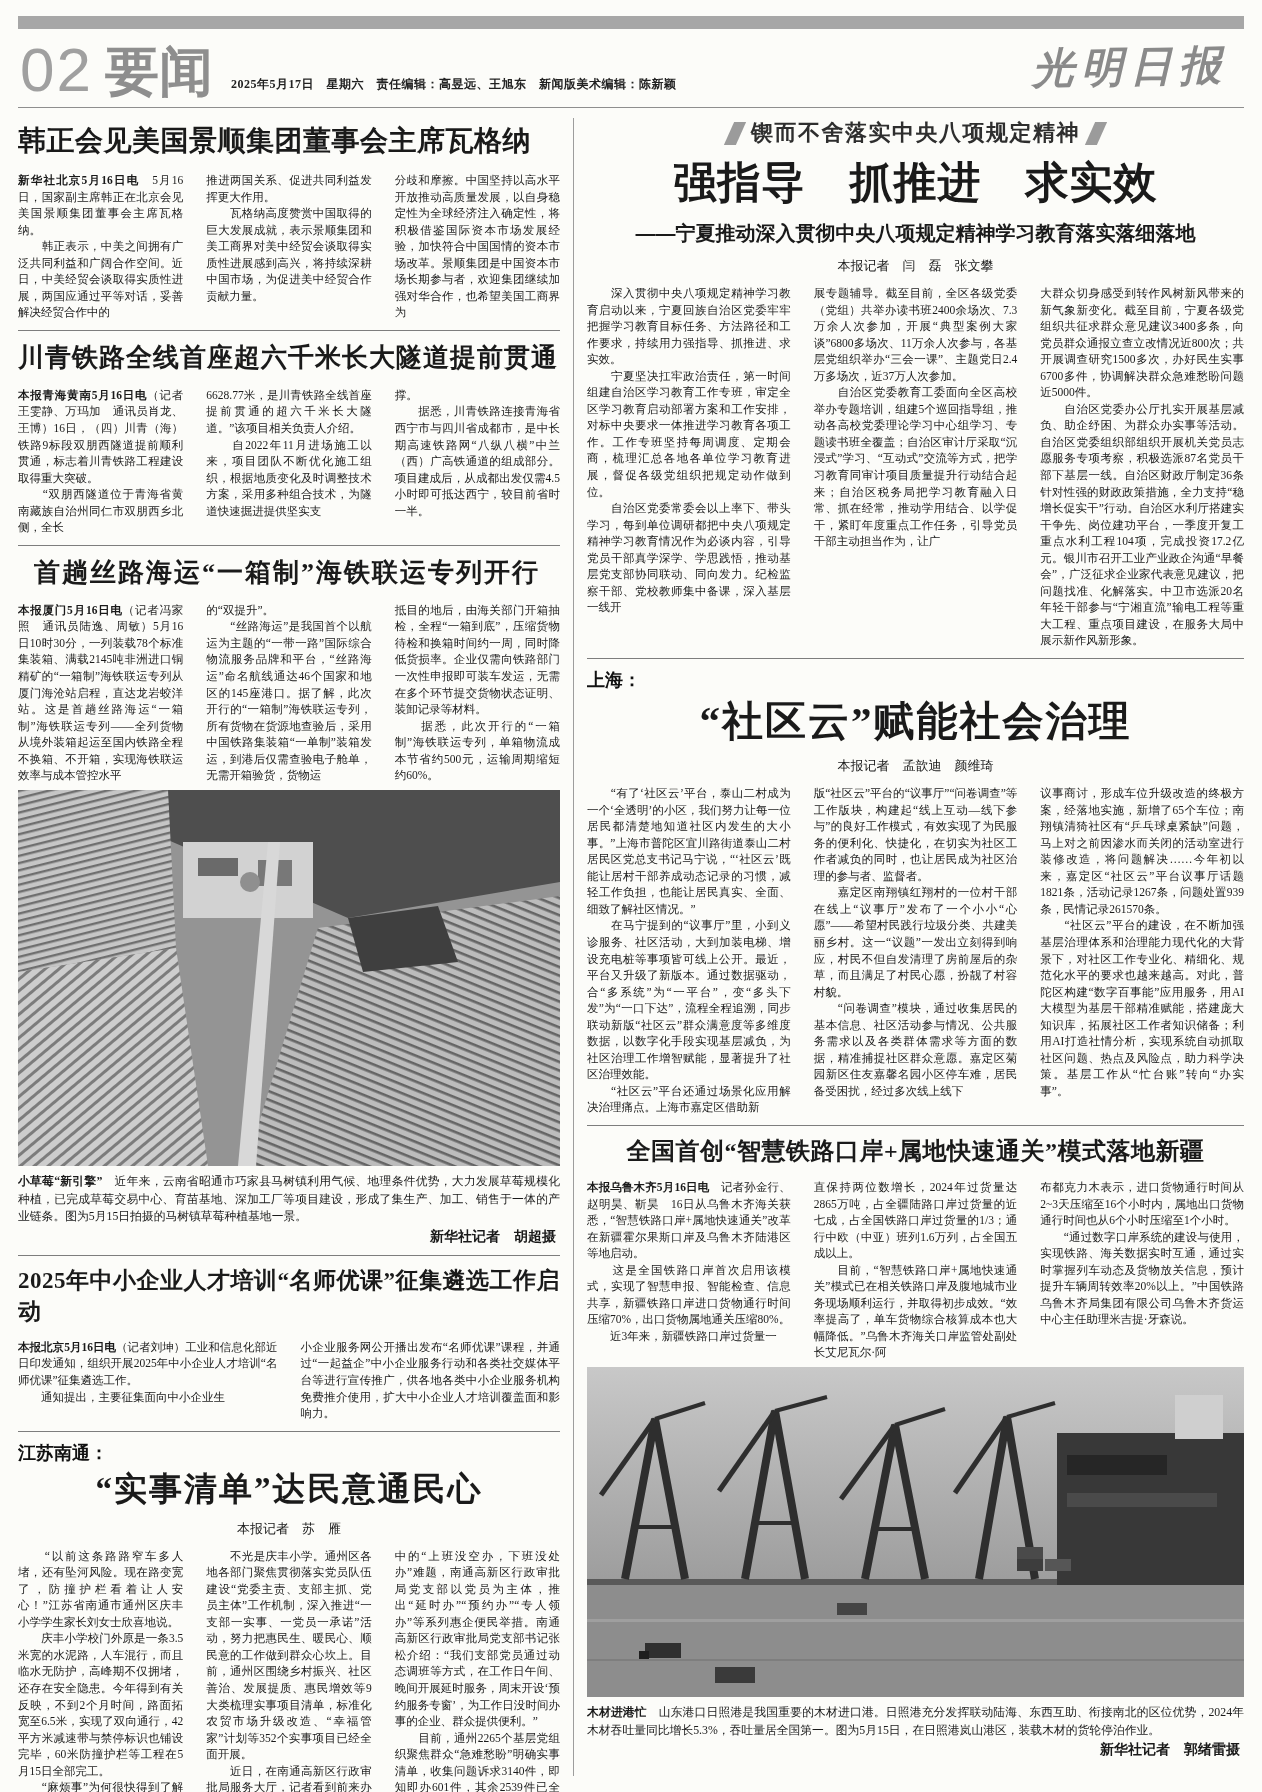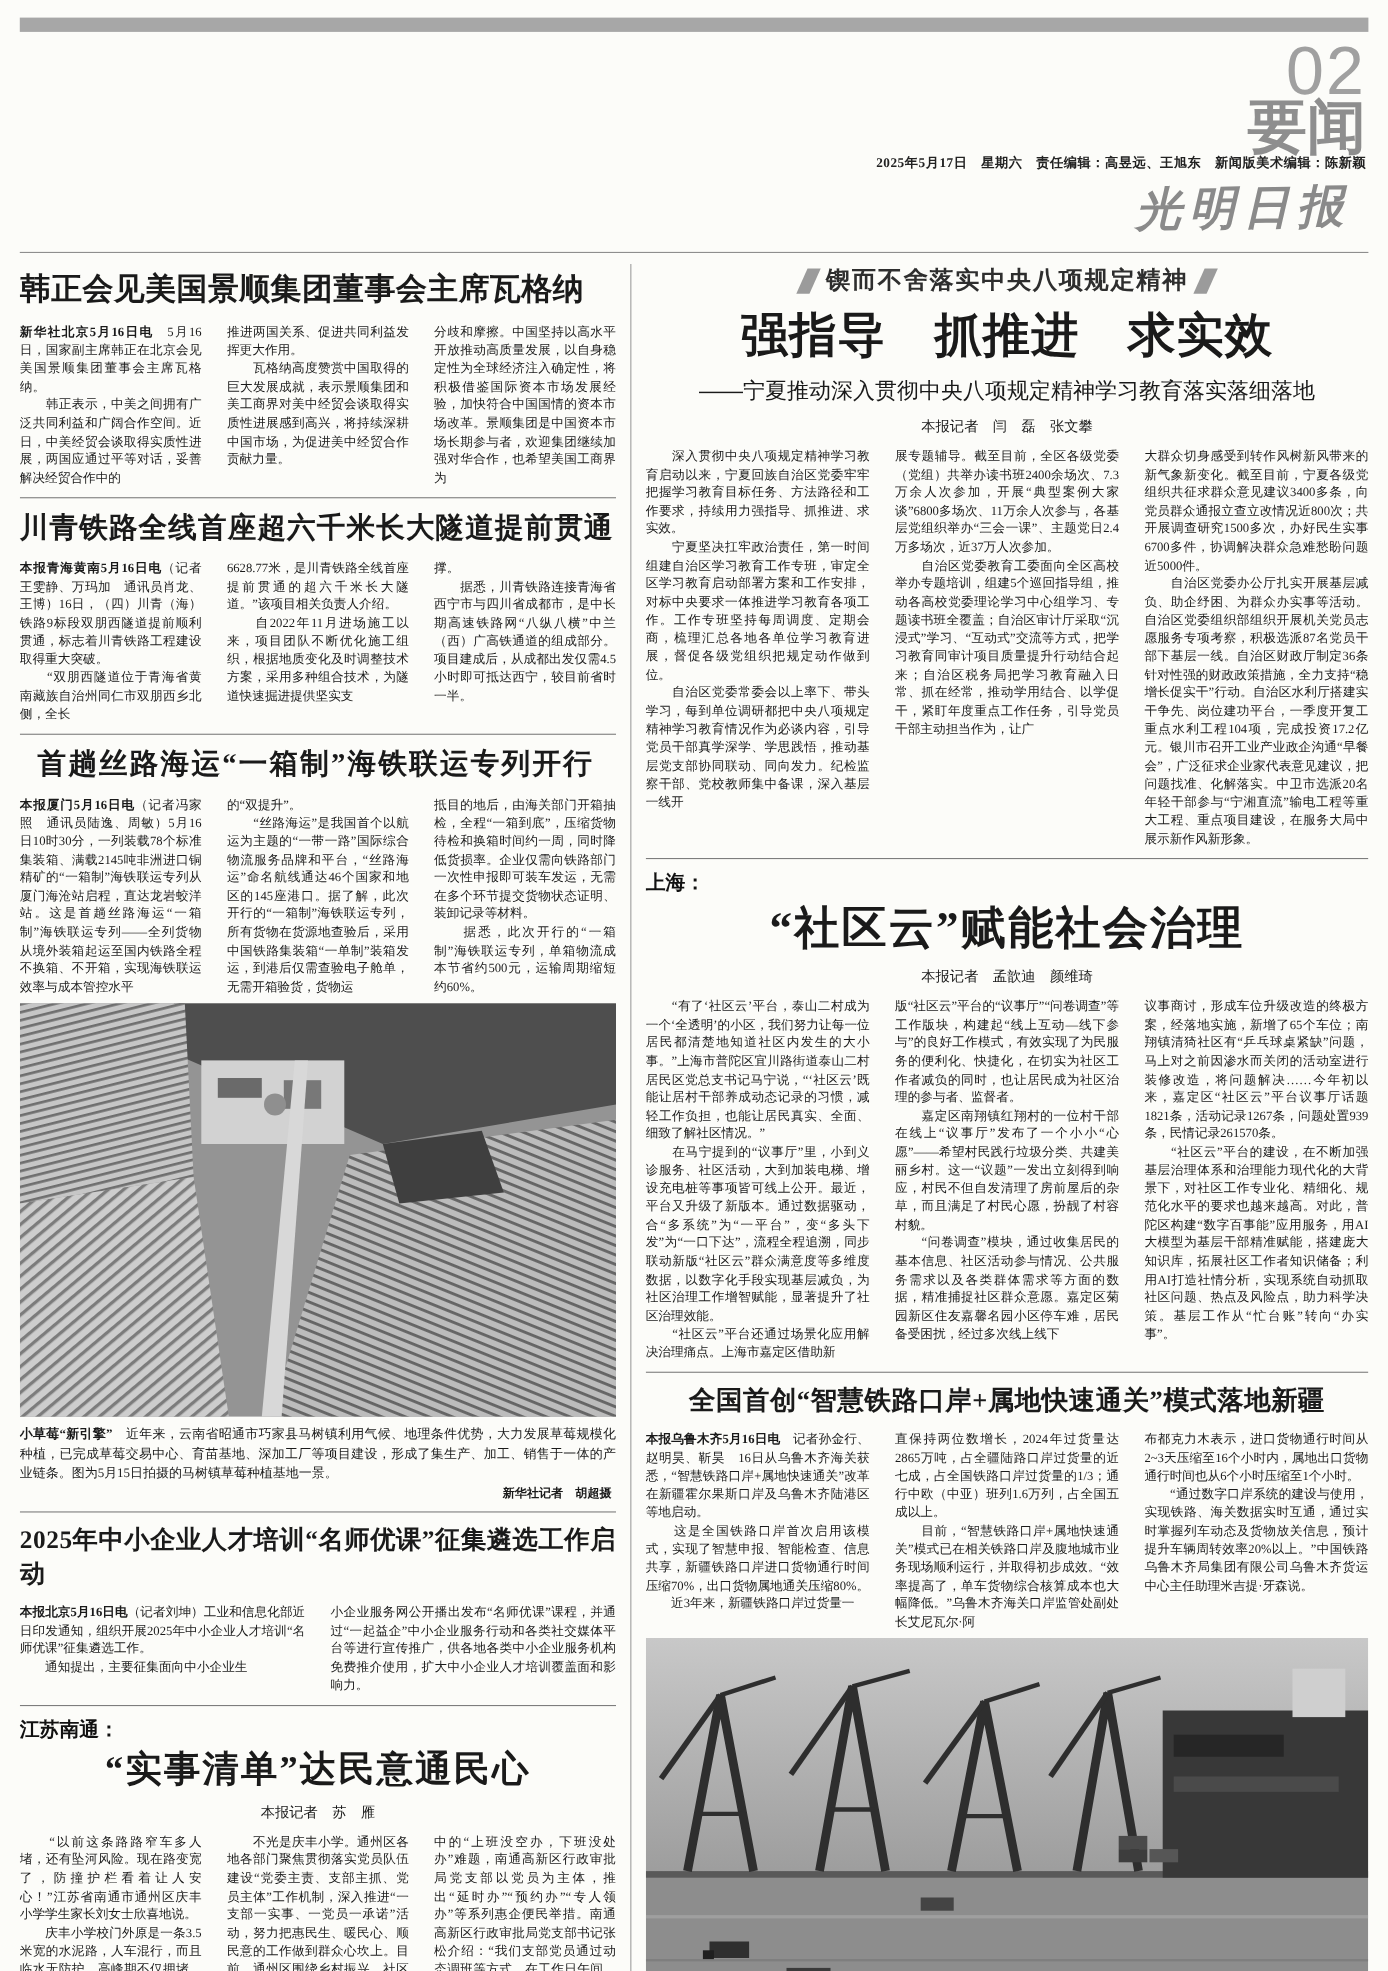--- a/index.html
+++ b/index.html
@@ -1,20 +1,20 @@
 <!DOCTYPE html>
 <html><head>
 <meta charset="utf-8">
 <style>
   html,body{margin:0;padding:0;background:#e8e8e4;}
   .page{position:relative;width:1262px;height:1792px;margin:0 auto;background:#fcfcf9;
         box-sizing:border-box;padding:16px 18px 0;overflow:hidden;
         font-family:"Liberation Serif","DejaVu Serif",serif;color:#1a1a1a;}
   .topbar{height:13px;background:#a7a7a7;}
-  .masthead-row{display:flex;align-items:flex-end;padding:10px 2px 10px;flex-direction:column;}
+  .masthead-row{display:flex;align-items:flex-end;padding:10px 2px 10px;}
   .pagenum{font-size:62px;line-height:.85;color:#a0a0a0;font-family:"Liberation Sans","DejaVu Sans",sans-serif;font-weight:400;letter-spacing:2px;}
   .section{font-size:54px;line-height:.9;color:#8e8e8e;font-weight:900;margin-left:12px;}
   .dateline{font-size:12px;font-weight:700;color:#222;margin-left:18px;padding-bottom:4px;letter-spacing:.5px;}
   .masthead{margin-left:auto;font-size:42px;font-weight:900;font-style:italic;color:#8a8a8a;letter-spacing:7px;padding:0 14px 2px 0;transform:rotate(-1deg);}
   .head-rule{border-top:1.5px solid #8e8e8e;margin-bottom:8px;}
   .cols{display:flex;align-items:stretch;}
   .colL{width:542px;flex:none;height:1676px;overflow:hidden;}
   .vdiv{width:1px;background:#9d9d9d;margin:2px 13px 16px;}
   .colR{flex:1;min-width:0;height:1676px;overflow:hidden;}
   .hr{border-top:1px solid #7d7d7d;margin:9px 0;}
@@ -24,28 +24,28 @@
   .t-c{font-size:26px;font-weight:900;letter-spacing:2px;margin:8px 16px 12px;}
   .t-d{font-size:23px;font-weight:900;letter-spacing:.5px;margin:8px 0 12px;}
   .t-e{font-size:33px;font-weight:900;text-align:center;letter-spacing:2px;margin:2px 0 8px;}
   .body3{display:flex;gap:23px;font-size:11.5px;line-height:1.44;}
   .bcol{flex:1;min-width:0;text-align:justify;white-space:pre-line;}
   .lead{font-weight:700;}
   .photo-wrap{margin:6px 0 7px;line-height:0;}
   .photo-wrap svg{display:block;}
   .caption{font-size:11.8px;line-height:1.5;text-align:justify;white-space:pre-line;}
   .caption-title{font-weight:900;}
-  .credit{text-align:right;font-weight:700;font-size:11px;margin:2px 4px 4px 0;}
+  .credit{text-align:right;font-weight:700;font-size:14px;margin:2px 4px 4px 0;}
   .kicker{font-size:18px;font-weight:700;font-family:"Liberation Sans","DejaVu Sans",sans-serif;margin:4px 0 2px;color:#111;}
   .byline{text-align:center;font-size:13px;margin:0 0 10px;}
   .banner{display:flex;justify-content:center;align-items:center;gap:10px;margin:2px 0 6px;}
   .banner-bar{width:12px;height:23px;background:#9b9b9b;transform:skewX(-24deg);flex:none;}
   .banner-text{font-size:22px;font-weight:900;color:#2e2e2e;letter-spacing:1.5px;font-family:"Liberation Sans","DejaVu Sans",sans-serif;}
   .t-f{font-size:43px;font-weight:900;text-align:center;letter-spacing:1px;margin:2px 0 8px;}
-  .t-f-sub{font-size:20px;font-weight:400;text-align:center;font-family:"Liberation Sans","DejaVu Sans",sans-serif;margin:0 0 10px;}
+  .t-f-sub{font-size:20px;font-weight:700;text-align:center;font-family:"Liberation Sans","DejaVu Sans",sans-serif;margin:0 0 10px;}
   .t-g{font-size:41px;font-weight:900;text-align:center;letter-spacing:2px;margin:2px 0 8px;}
   .t-h{font-size:24px;font-weight:900;text-align:center;letter-spacing:.5px;margin:8px 0 12px;}
 </style>
 </head>
 <body>
 
 <div class="page">
   <div class="topbar"></div>
 
   <div class="masthead-row">

